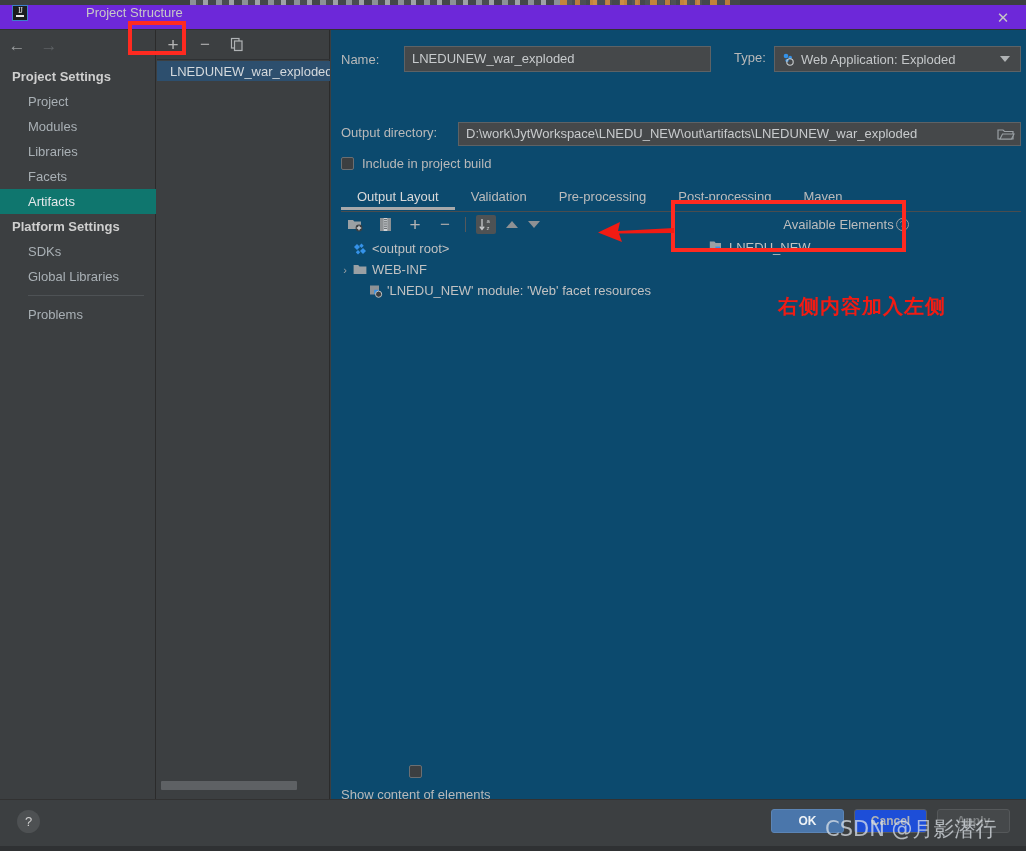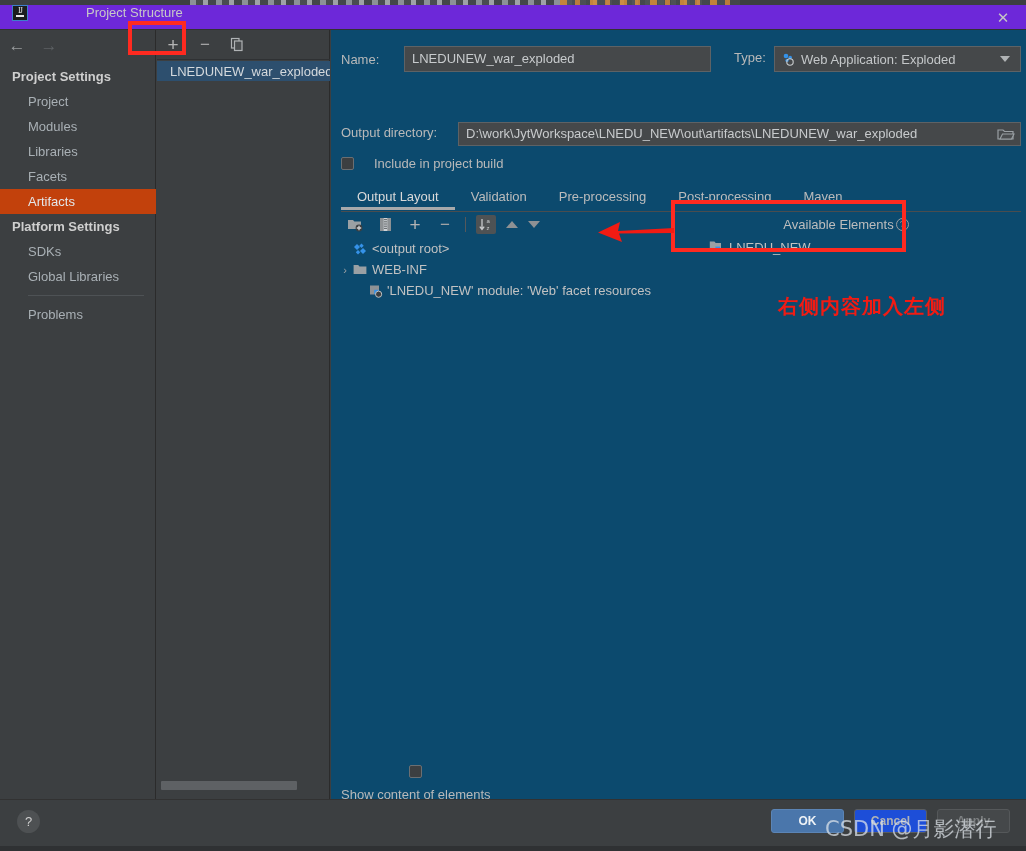--- a/index.html
+++ b/index.html
@@ -83,21 +83,21 @@
   .nav-arrow.disabled { color: #5d6164; }
 
   .cat-list { position: absolute; left: 0; top: 34px; width: 156px; }
   .cat-group {
     font-weight: bold; color: #cfcfcf; font-size: 13px;
     padding: 4px 0 4px 12px; line-height: 17px;
   }
   .cat-item {
     color: #a9b0b5; font-size: 13px; padding: 4px 0 4px 28px; line-height: 17px;
   }
-  .cat-item.selected { background: #c2410c; color: #e3e7ea; }
+  .cat-item.selected { background: #0f766e; color: #e3e7ea; }
   .cat-sep-line {
     margin: 6px 12px 6px 28px; border-top: 1px solid #4e5255;
   }
 
   
   .art-pane {
     position: absolute; left: 157px; top: 0; width: 173px; height: 769px;
     background: #3c3f41; border-right: 1px solid #2b2b2b;
   }
   .art-toolbar {
@@ -167,21 +167,21 @@
   #out-input {
     position: absolute; left: 117px; top: 0; width: 563px; height: 24px;
     line-height: 22px; padding-right: 30px;
   }
   .folder-btn {
     position: absolute; right: 6px; top: 4px; width: 18px; height: 15px;
   }
 
   .row-inc {
     position: absolute; left: 10px; top: 126px;
-    display: flex; align-items: center; gap: 20px;
+    display: flex; align-items: center; gap: 8px;
   }
   .cbox {
     width: 13px; height: 13px; background: #3c3f41;
     border: 1px solid #6b6f72; border-radius: 2px; flex: none;
   }
 
   
   .tabs {
     position: absolute; left: 10px; top: 155px; width: 680px; height: 25px;
     display: flex; align-items: flex-end; gap: 0;

